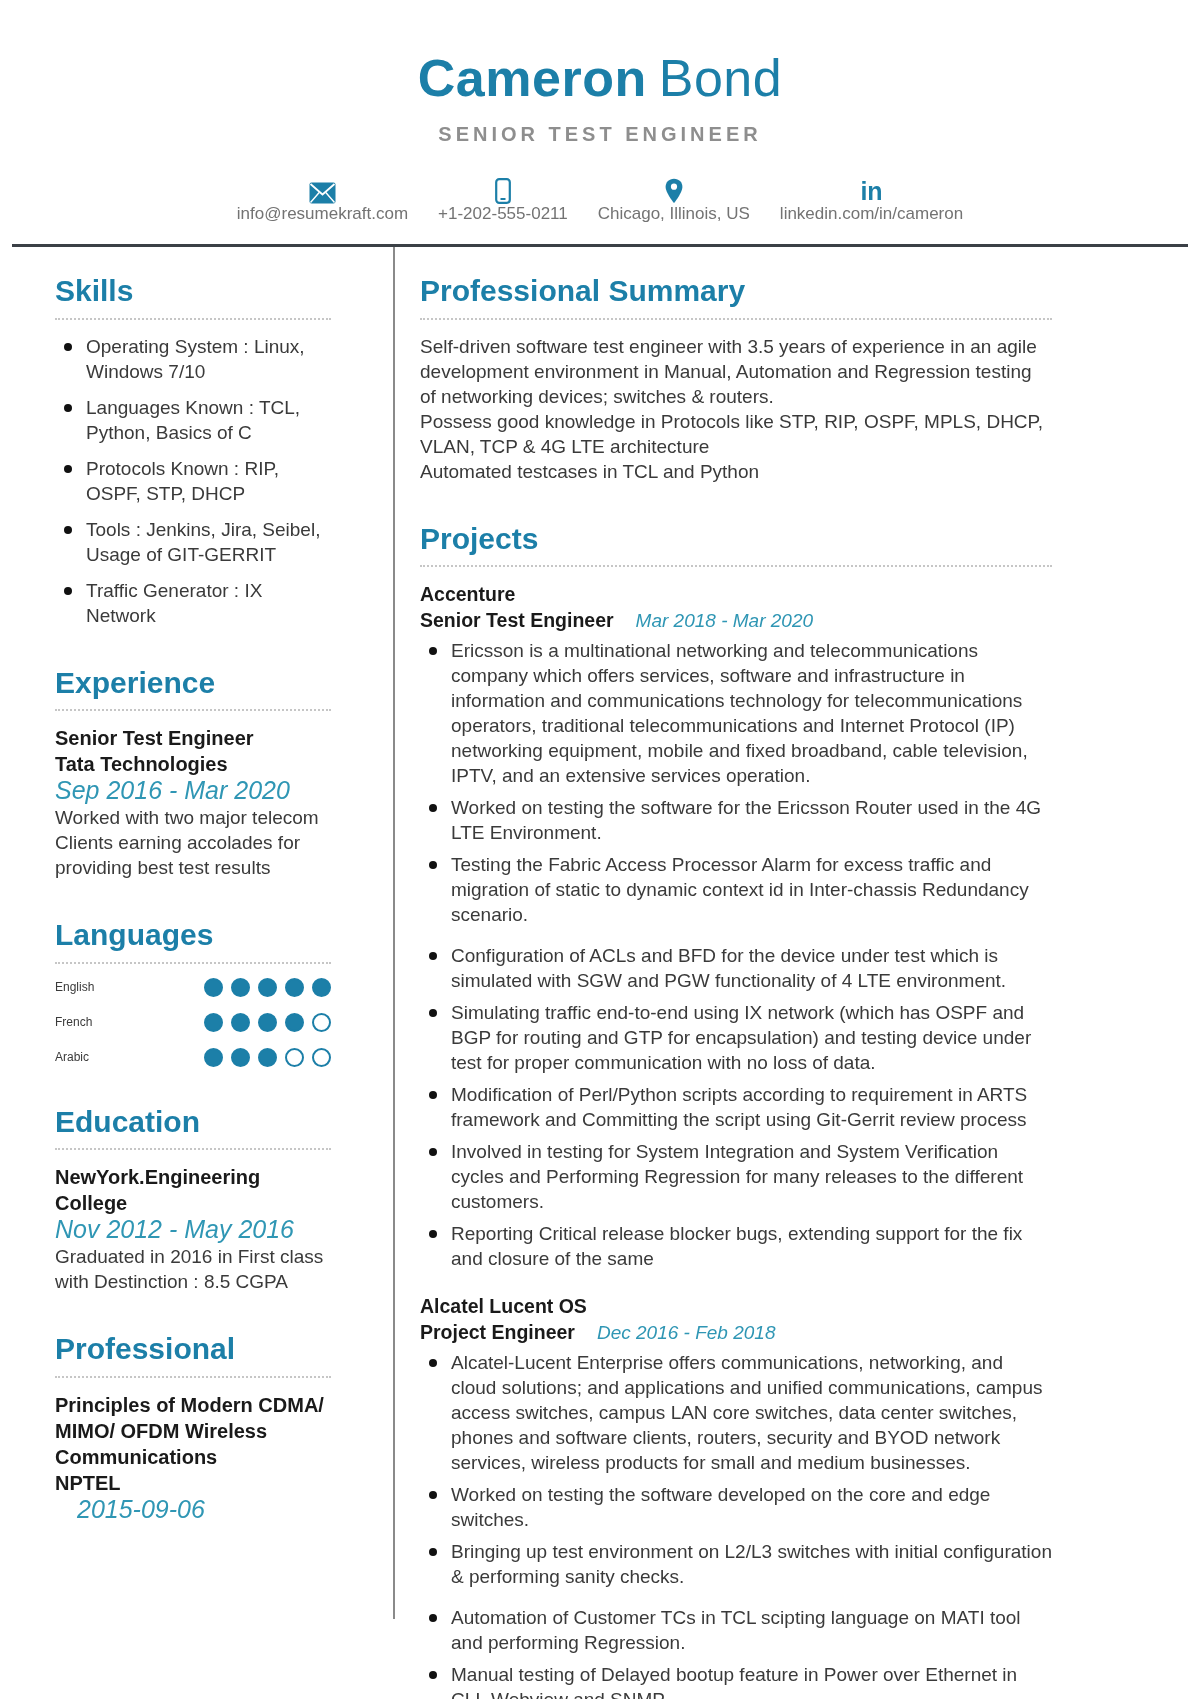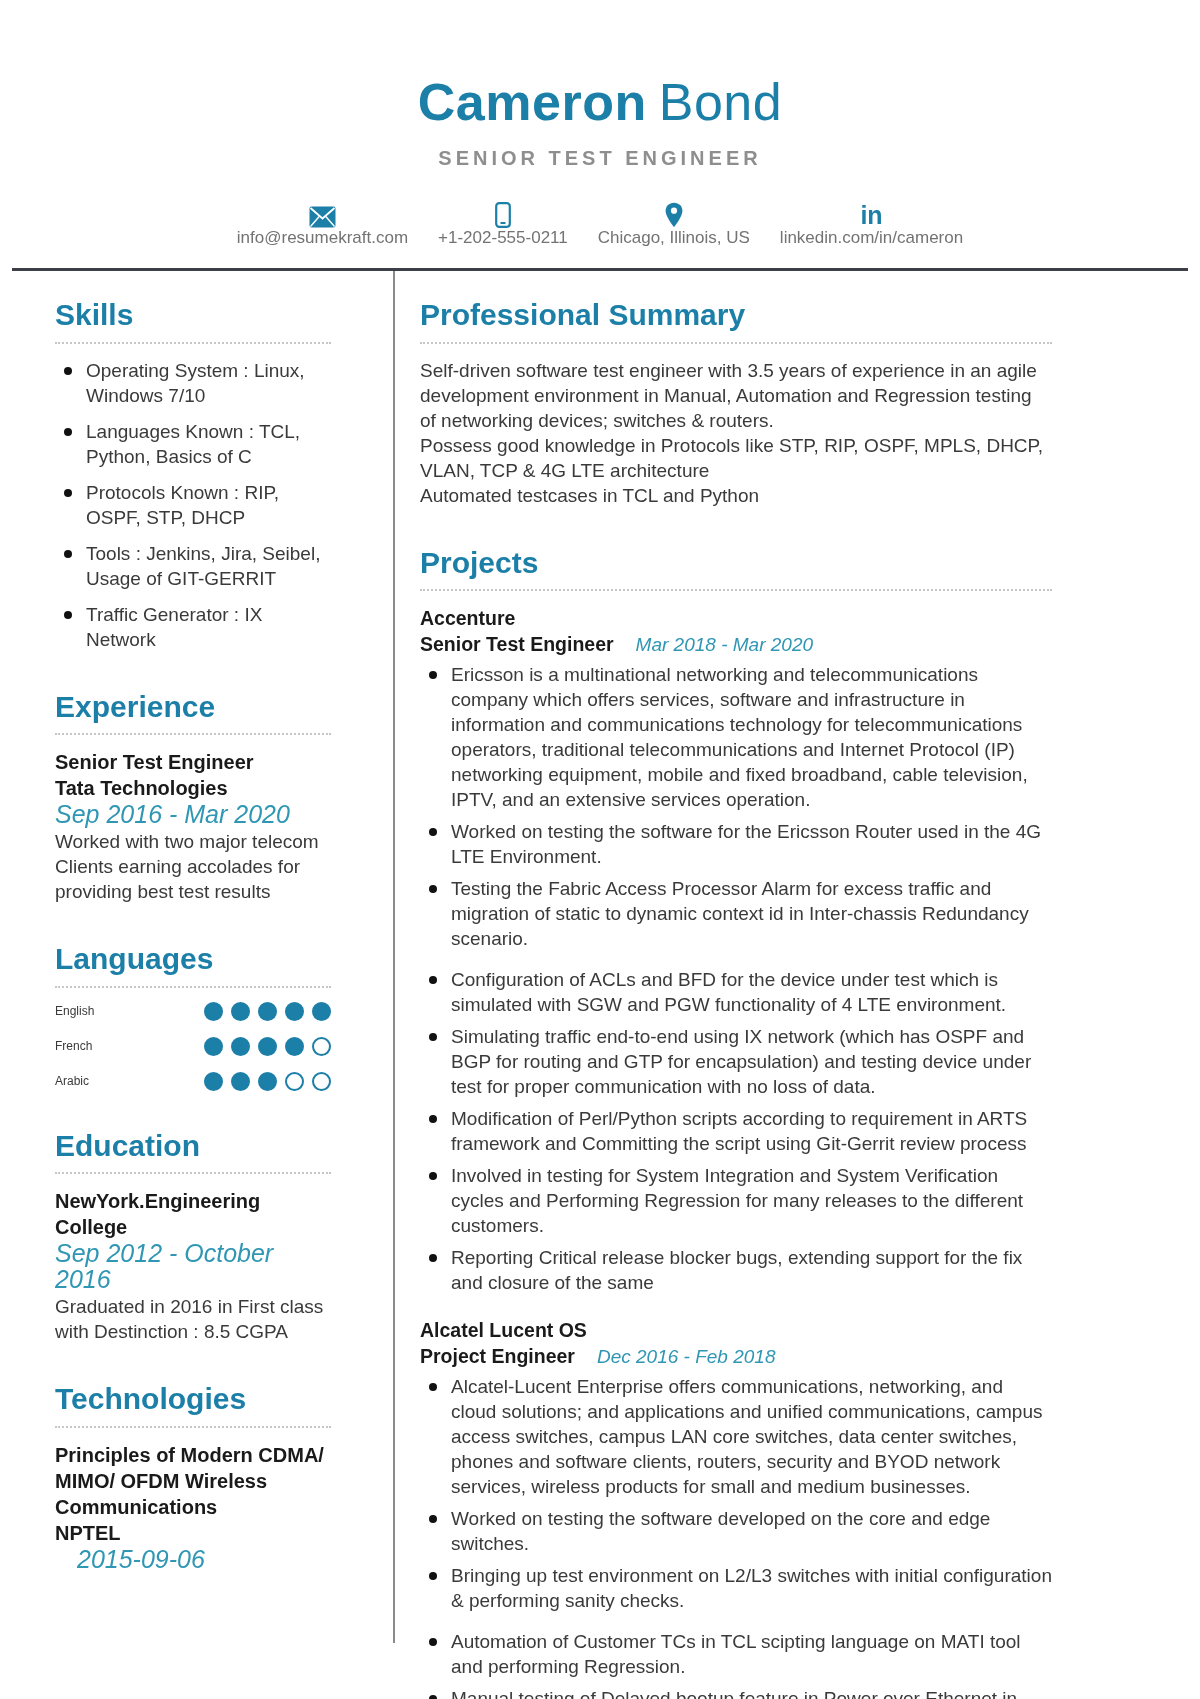--- a/index.html
+++ b/index.html
@@ -12,21 +12,21 @@
     --divider:#8a8a8a;
     --dotted:#c6c6c6;
   }
   *{margin:0;padding:0;box-sizing:border-box;}
   html,body{background:#ffffff;}
   body{
     width:1200px;height:1699px;overflow:hidden;
     font-family:"Liberation Sans", sans-serif;
     color:var(--body);
   }
-  .page{width:1200px;height:1190px;background:#fff;position:relative;margin-top:24px;}
+  .page{width:1200px;height:1190px;background:#fff;position:relative;}
 
   
   .header{padding-top:50px;text-align:center;}
   .name{font-size:52px;line-height:1.1;color:var(--accent);letter-spacing:0.5px;}
   .name .first{font-weight:700;}
   .name .last{font-weight:300;margin-left:12px;}
   .subtitle{
     margin-top:16px;font-size:20px;font-weight:700;color:var(--subtitle);
     letter-spacing:4px;
   }
@@ -197,26 +197,26 @@
               <span class="dot filled"></span>
               <span class="dot"></span>
               <span class="dot"></span>
             </span>
         </div>
       </section>
 
       <section class="sideblock">
         <h2>Education</h2>
         <div class="entry-line b">NewYork.Engineering College</div>
-        <span class="date">Sep 2012 - October 2016</span>
+        <span class="date">Nov 2012 - May 2016</span>
         <div class="desc">Graduated in 2016 in First class with Destinction : 8.5 CGPA</div>
       </section>
 
       <section class="sideblock">
-        <h2>Technologies</h2>
+        <h2>Professional</h2>
         <div class="entry-line b">Principles of Modern CDMA/ MIMO/ OFDM Wireless Communications</div>
         <div class="entry-line"><span class="b">NPTEL</span><span class="date" style="margin-left:22px;">2015-09-06</span></div>
       </section>
 
     </aside>
 
     <div class="right">
 
       <section>
         <h2>Professional Summary</h2>

